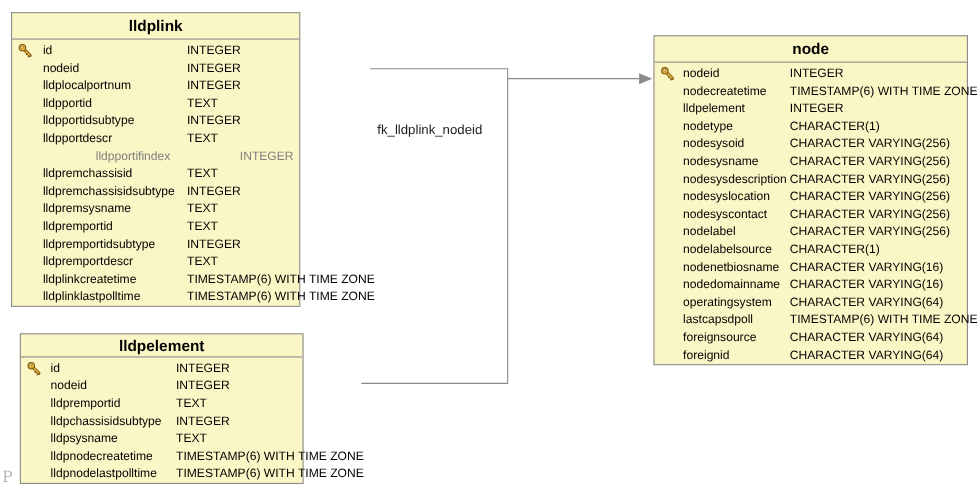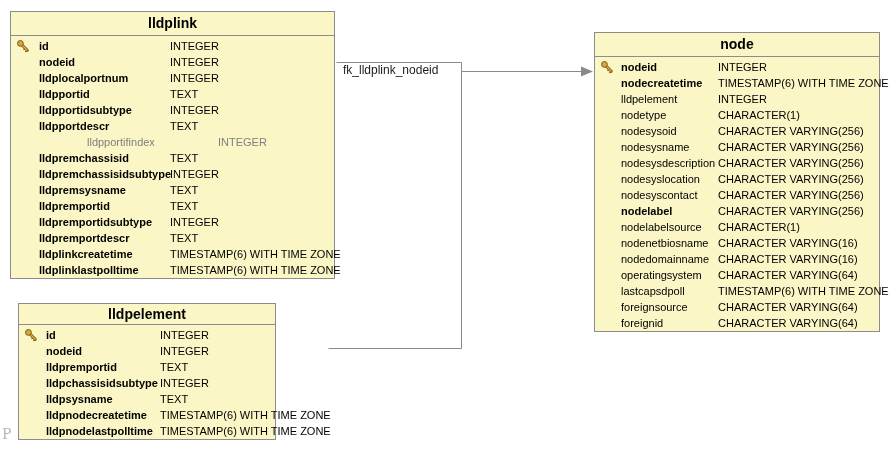--- a/index.html
+++ b/index.html
@@ -24,31 +24,31 @@
   }
   .etable .ttl{
     text-align:center;font-weight:bold;font-size:14px;color:#000;
     border-bottom:1px solid var(--border-color);
   }
   .rows{position:relative;padding-top:2px;}
   .row{position:relative;height:16px;line-height:16px;font-size:11px;color:#000;white-space:nowrap;}
   .row .keycell{position:absolute;left:5px;top:1px;width:14px;height:14px;}
   .row .cname{position:absolute;left:var(--name-x);}
   .row .ctype{position:absolute;left:var(--type-x);font-weight:400;color:#000;}
-  .row.bold .cname{font-weight:bold;}
+  .row.bold .cname{font-weight:normal;}
   .row.muted .cname,.row.muted .ctype{color:var(--muted-color);font-weight:400;padding-left:48px;}
-  #tbl-lldplink{left:10px;top:11px;width:325px;--name-x:28px;--type-x:159px;}
+  #tbl-lldplink{left:10px;top:11px;width:263px;--name-x:28px;--type-x:159px;}
   #tbl-lldplink .ttl{height:23px;line-height:23px;}
   #tbl-lldpelement{left:18px;top:303px;width:258px;--name-x:27px;--type-x:141px;}
   #tbl-lldpelement .ttl{height:20px;line-height:20px;}
   #tbl-node{left:594px;top:32px;width:286px;--name-x:26px;--type-x:123px;}
   #tbl-node .ttl{height:23px;line-height:23px;}
   #rel-lines{position:absolute;left:0;top:0;z-index:0;}
   .rel-label{
-    position:absolute;font-size:12px;color:#1c1c1c;z-index:2;white-space:nowrap;
+    position:absolute;font-size:12px;color:#1c1c1c;z-index:2;white-space:nowrap;margin-top:48px;
   }
   #rel-label-1{left:343px;top:63px;}
   #rel-label-2{left:330px;top:351px;}
 </style>
 </head>
 <body>
 
 <div id="canvas">
 
   <span class="watermark">P</span>

